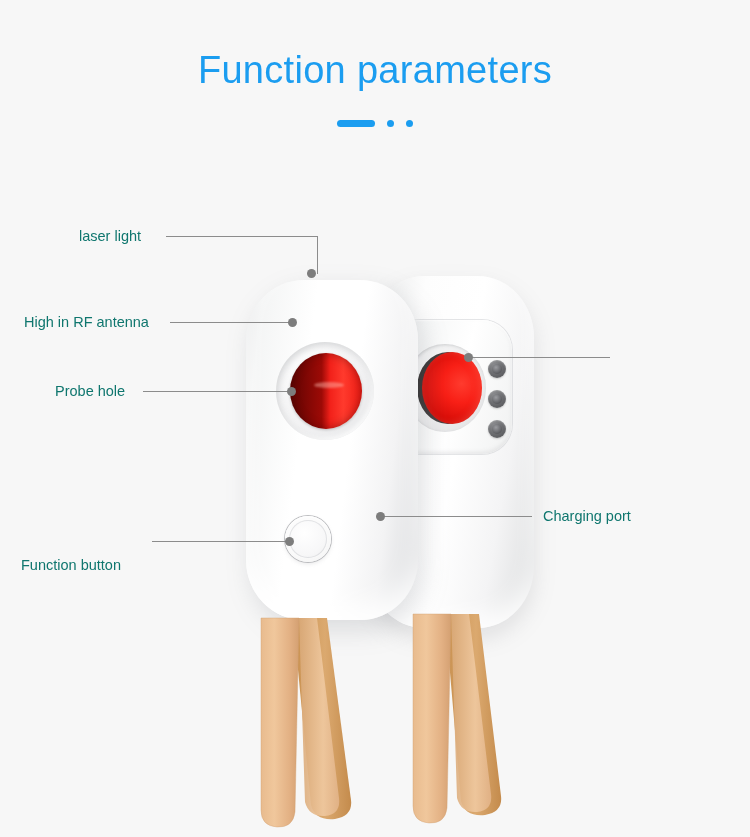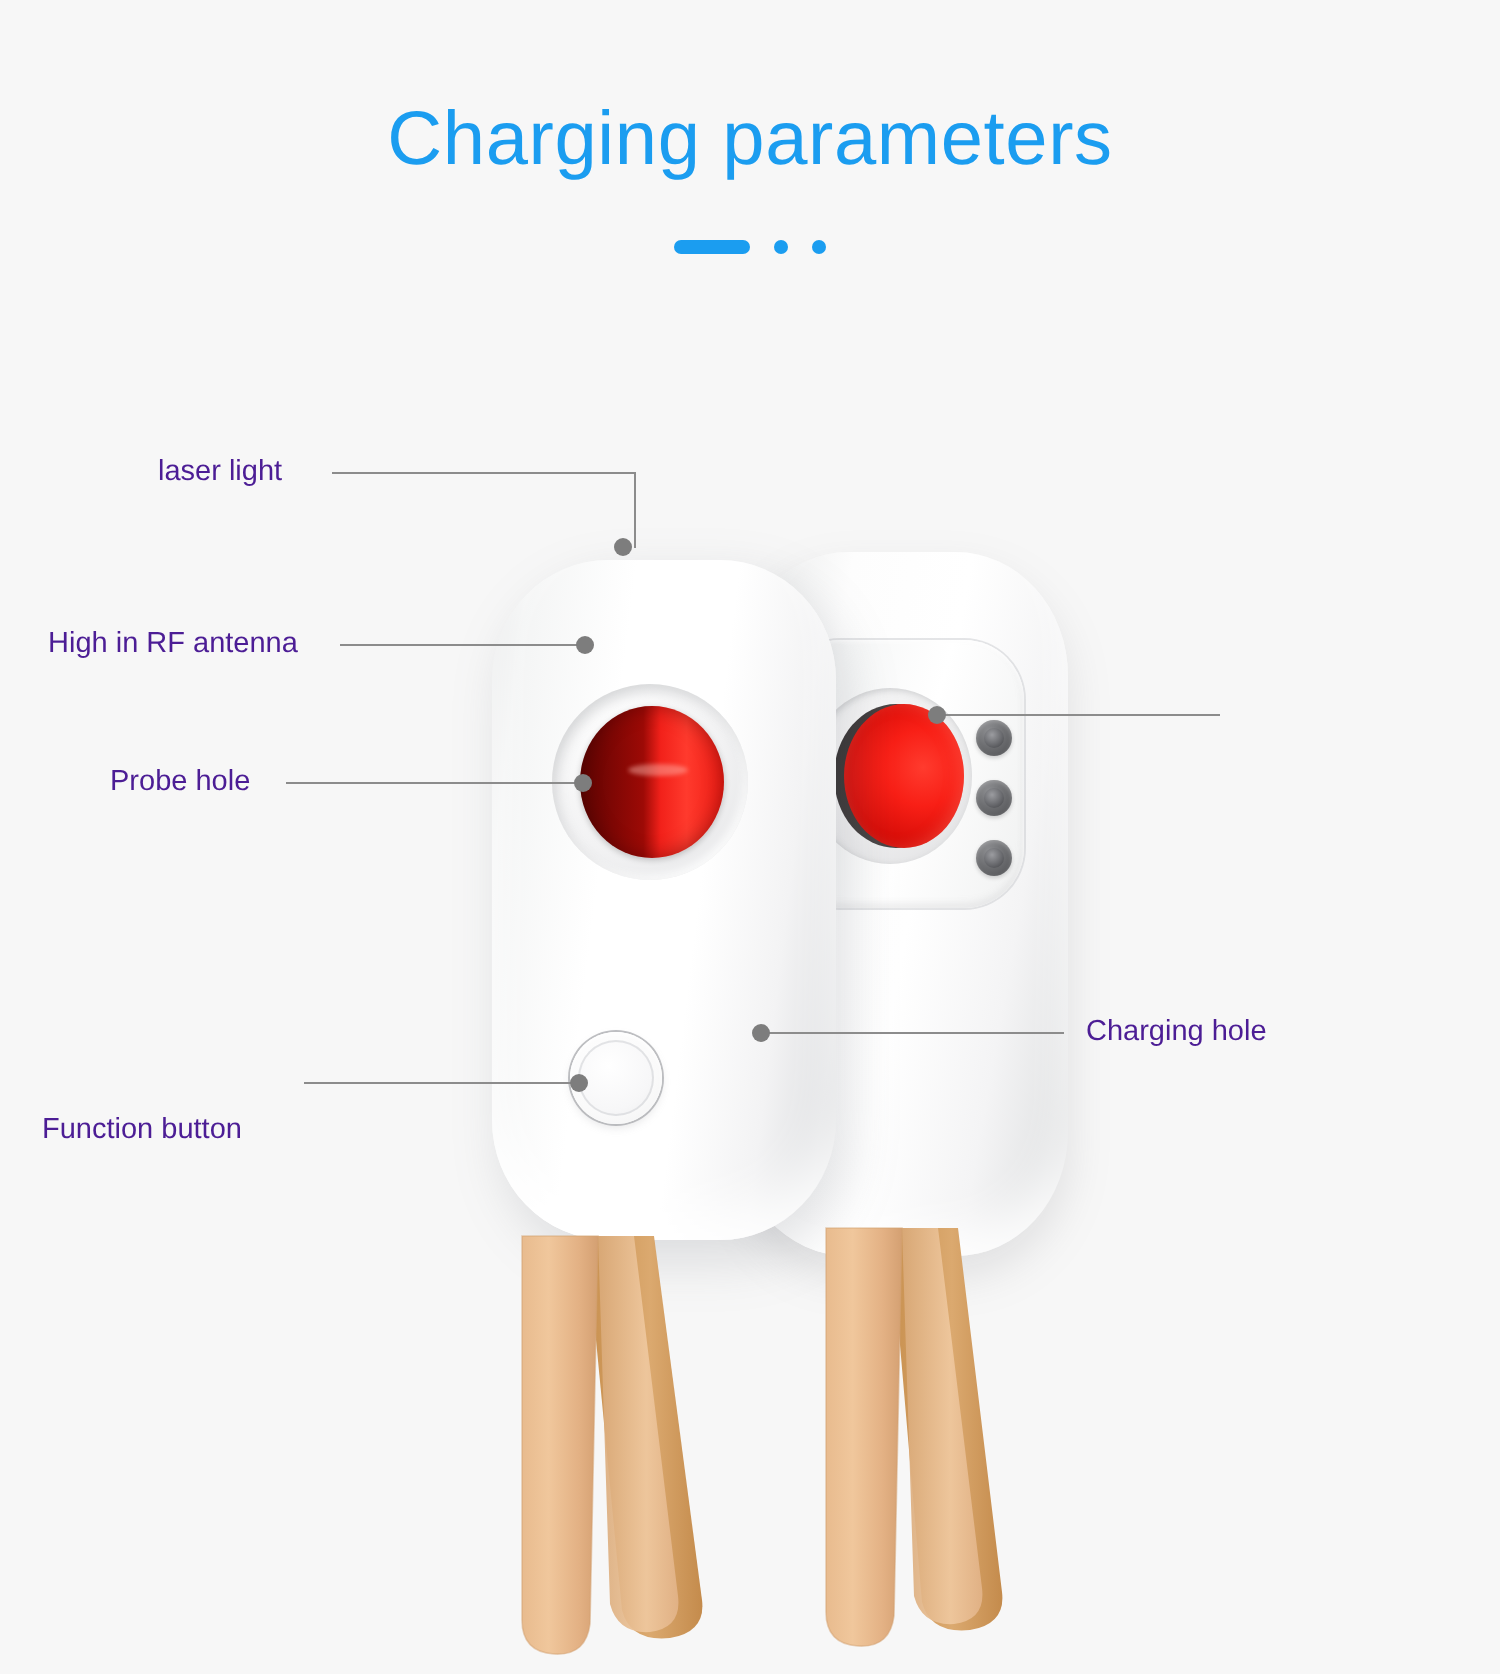--- a/index.html
+++ b/index.html
@@ -53,21 +53,21 @@
     width: 7px;
     height: 7px;
     border-radius: 50%;
     background: #1b9df0;
   }
 
   
   .callout-label {
     position: absolute;
     font-size: 14.5px;
-    color: #4c1d95;
+    color: #0f766e;
     white-space: pre-line;
     line-height: 1.38;
   }
   .lead-h {
     position: absolute;
     height: 1px;
     background: #8c8c8c;
   }
   .lead-v {
     position: absolute;
@@ -283,21 +283,21 @@
   }
 
   
   .callout-layer { position: absolute; inset: 0; }
 </style>
 </head>
 <body>
 
 <div class="stage">
 
-  <div class="page-title">Charging parameters</div>
+  <div class="page-title">Function parameters</div>
 
   <div class="title-deco">
     <span class="deco-bar"></span>
     <span class="deco-dot"></span>
     <span class="deco-dot"></span>
   </div>
 
   <div class="device device-rear">
     <div class="rear-panel">
       <div class="rear-lens-wrap">
@@ -378,18 +378,18 @@
     <div class="lead-h" style="left:143px; top:391px; width:147px;"></div>
     <div class="lead-dot" style="left:287px; top:387px;"></div>
 
     <div class="callout-label" style="left:21px; top:555px;">Function button</div>
     <div class="lead-h" style="left:152px; top:541px; width:134px;"></div>
     <div class="lead-dot" style="left:285px; top:537px;"></div>
 
     <div class="lead-h" style="left:470px; top:357px; width:140px;"></div>
     <div class="lead-dot" style="left:464px; top:353px;"></div>
 
-    <div class="callout-label" style="left:543px; top:506px;">Charging hole</div>
+    <div class="callout-label" style="left:543px; top:506px;">Charging port</div>
     <div class="lead-h" style="left:382px; top:516px; width:150px;"></div>
     <div class="lead-dot" style="left:376px; top:512px;"></div>
 
   </div>
 </div>
 
 </body></html>

